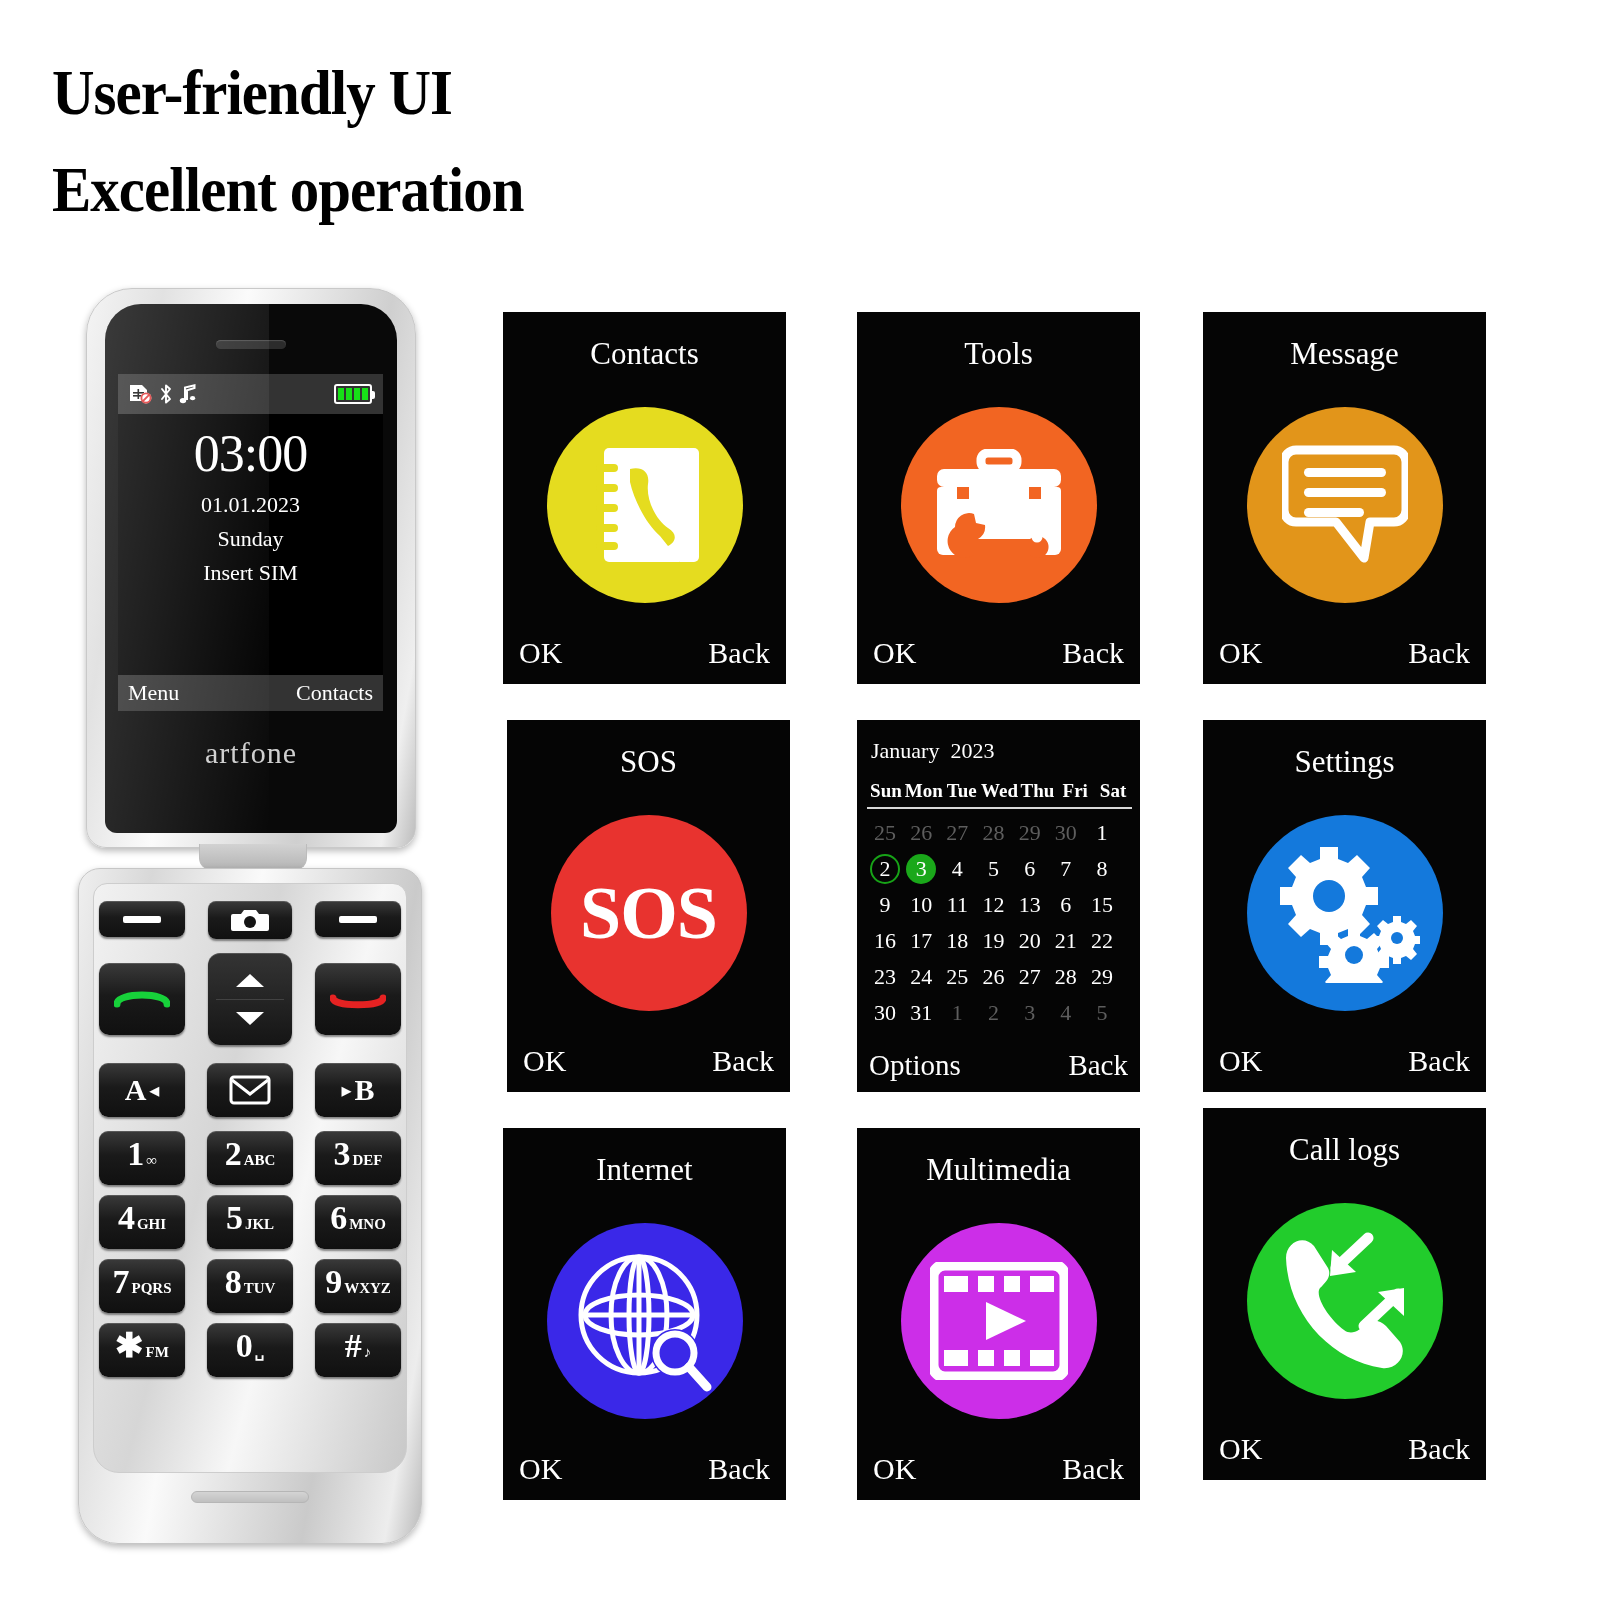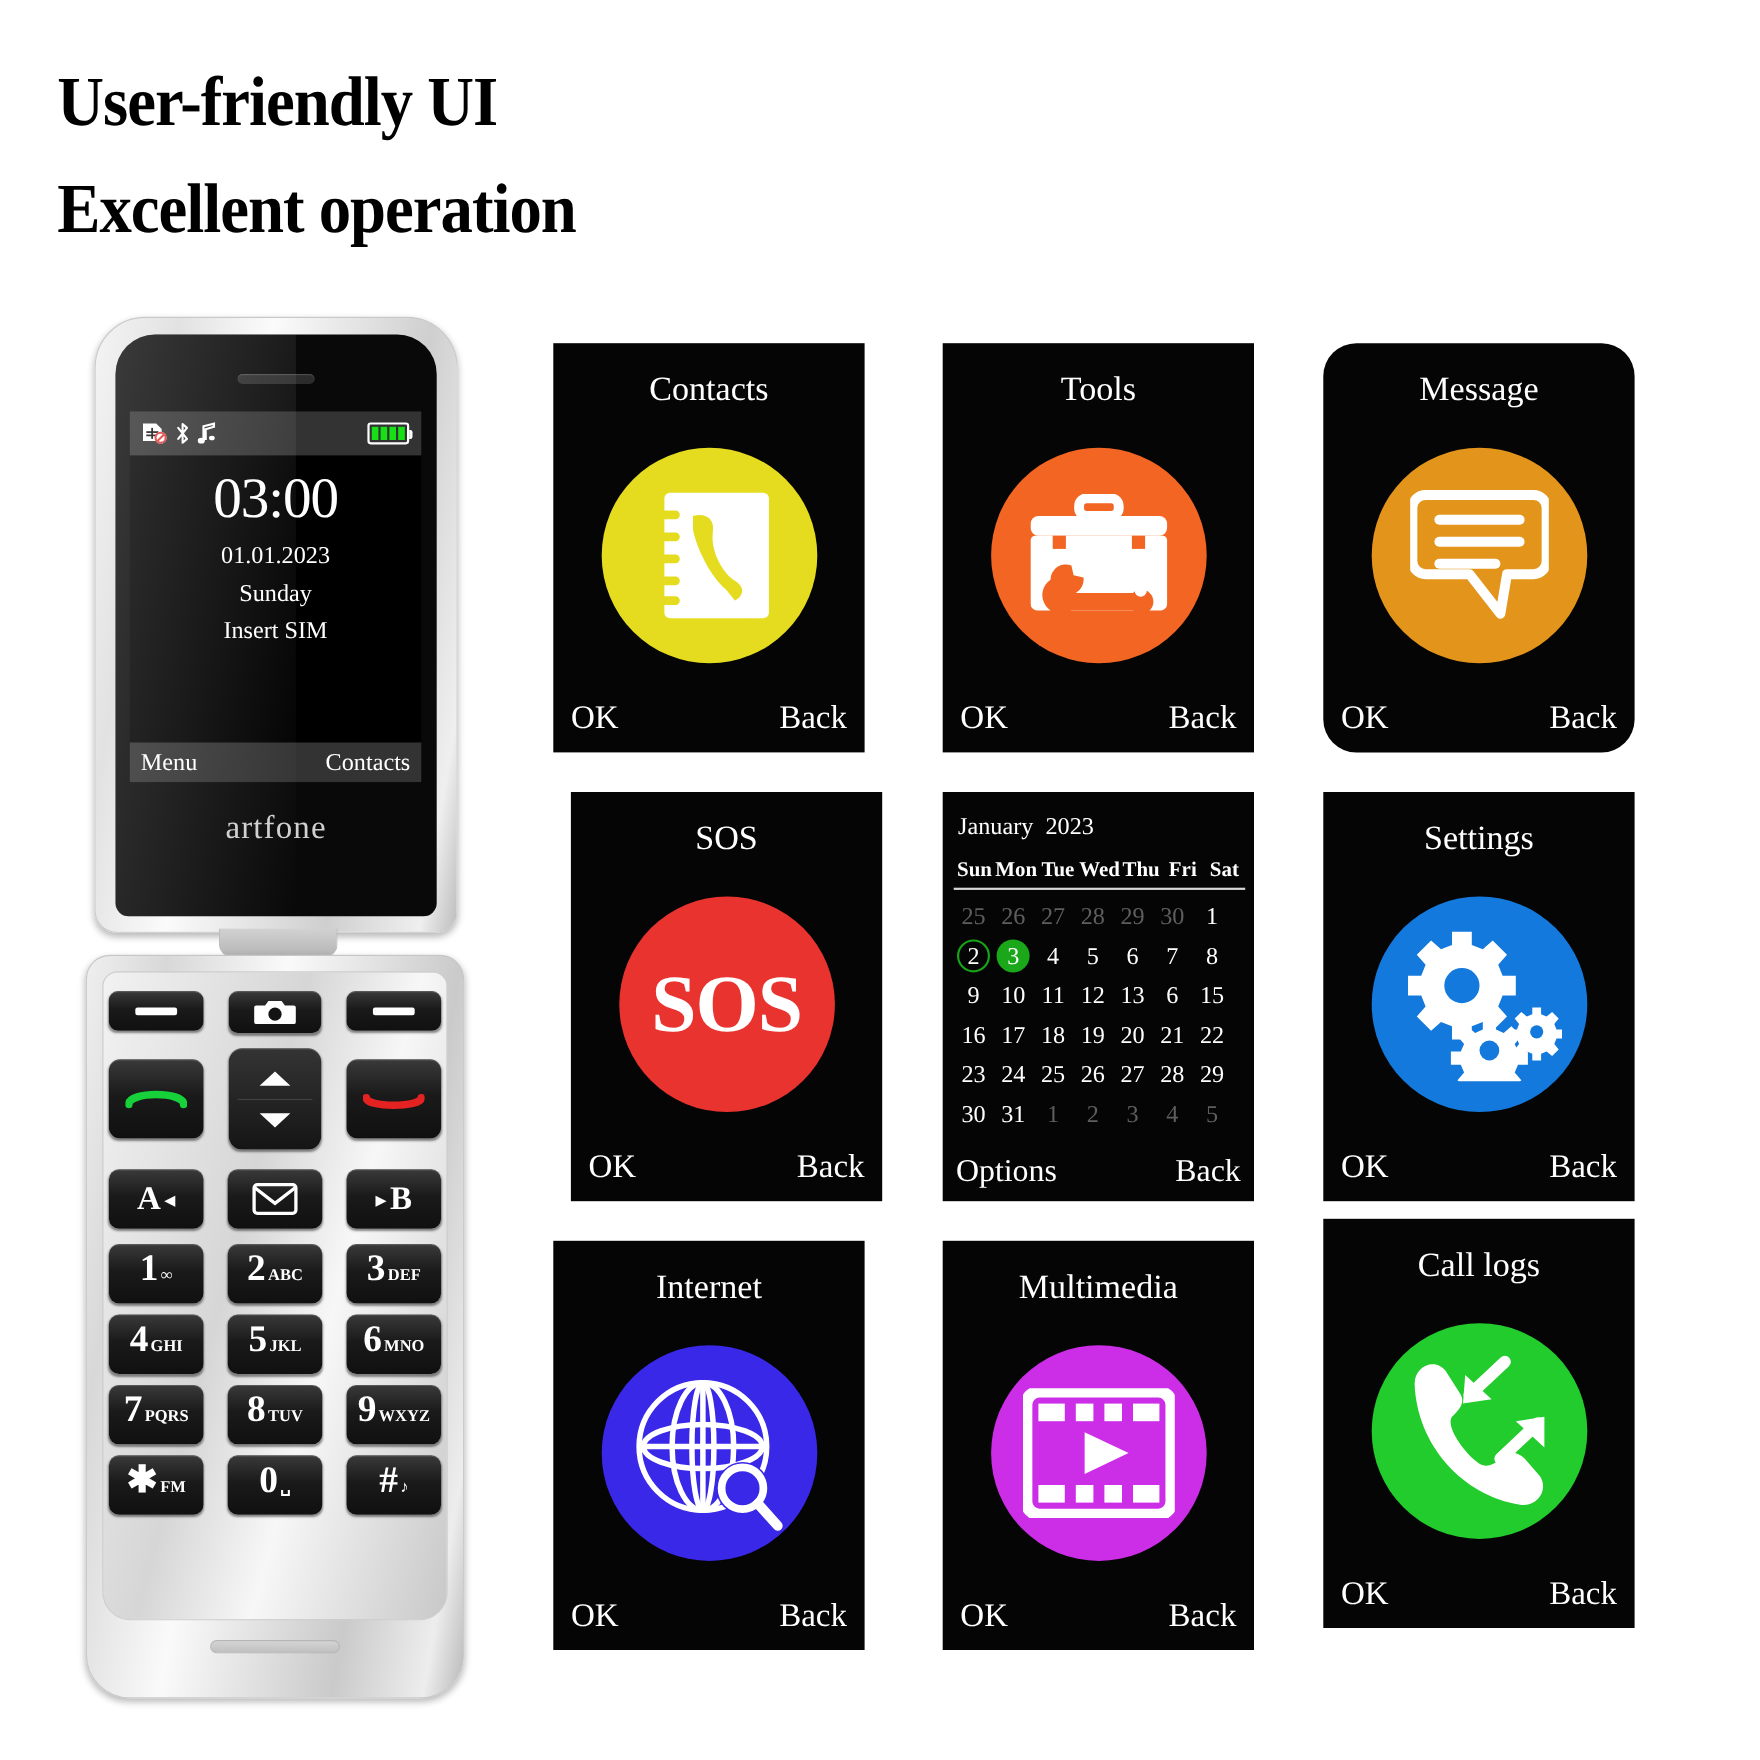--- a/index.html
+++ b/index.html
@@ -413,39 +413,39 @@
             <circle cx="104" cy="88" r="5.5" fill="#fff"></circle>
           </svg>
         </div>
       </div>
       <div class="tile-foot">
         <span>OK</span>
         <span>Back</span>
       </div>
     </div>
 
-    <div class="tile" style="left:700px;top:0;border-radius:30px;">
+    <div class="tile" style="left:700px;top:0;">
       <div class="tile-title">Message</div>
       <div class="tile-art">
         <div class="circle" style="background:#E2951A">
           <svg width="126" height="122" viewBox="0 0 126 122">
             <path d="M14 6 h98 a12 12 0 0 1 12 12 v48 a12 12 0 0 1-12 12 h-24 l-6 36 -28 -36 H14 a12 12 0 0 1-12-12 V18 a12 12 0 0 1 12-12z" fill="none" stroke="#fff" stroke-width="9" stroke-linejoin="round"></path>
             <rect x="22" y="24" width="82" height="9" rx="4.5" fill="#fff"></rect>
             <rect x="22" y="44" width="82" height="9" rx="4.5" fill="#fff"></rect>
             <rect x="22" y="64" width="60" height="9" rx="4.5" fill="#fff"></rect>
           </svg>
         </div>
       </div>
       <div class="tile-foot">
         <span>OK</span>
         <span>Back</span>
       </div>
     </div>
 
-    <div class="tile" style="left:16px;top:408px;">
+    <div class="tile" style="left:4px;top:408px;">
       <div class="tile-title">SOS</div>
       <div class="tile-art">
         <div class="circle" style="background:#E8332F">
           <span class="sos-text">SOS</span>
         </div>
       </div>
       <div class="tile-foot">
         <span>OK</span>
         <span>Back</span>
       </div>

